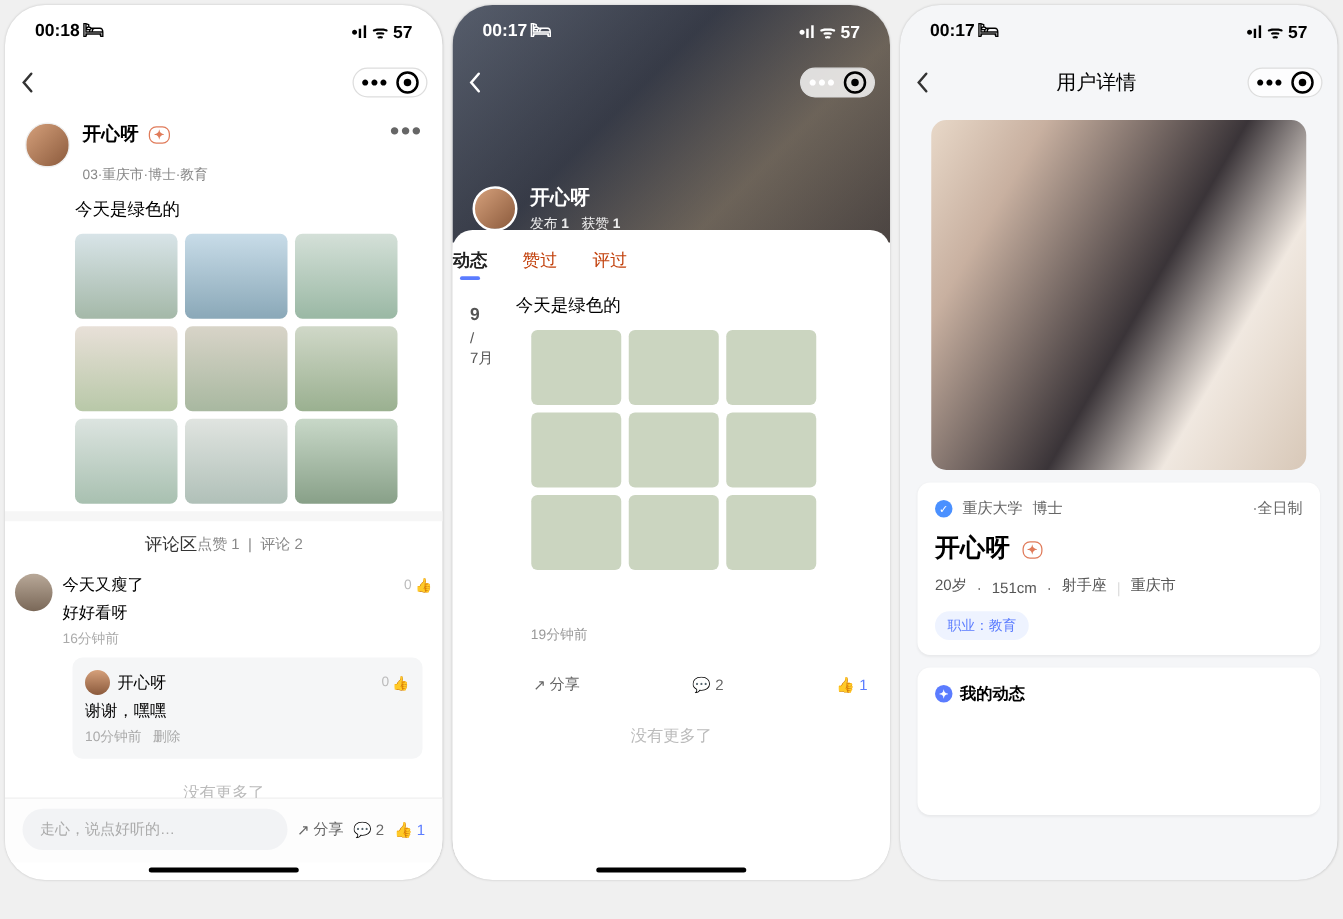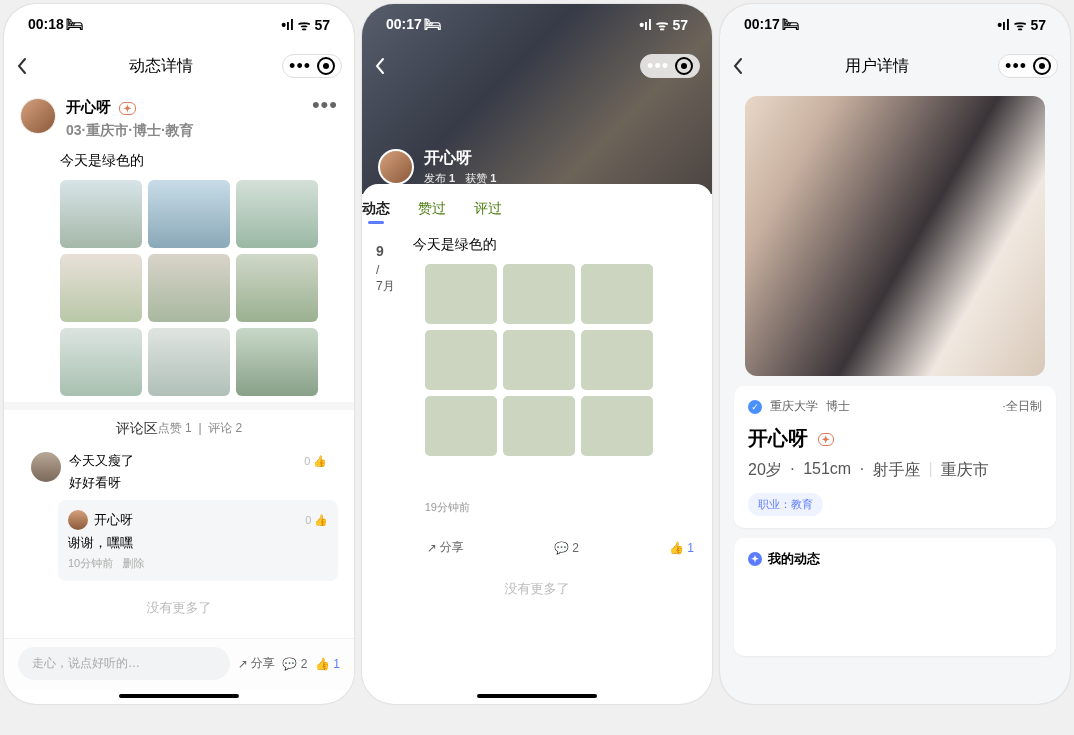--- a/index.html
+++ b/index.html
@@ -61,21 +61,21 @@
     display: flex; align-items: center; justify-content: center;
   }
   .target-icon::after { content:""; width: 6px; height: 6px; background: #000; border-radius: 50%; }
   .scroll { flex: 1; overflow-y: auto; }
 
   
   .post-header { display: flex; padding: 10px 16px 4px; gap:10px; }
   .avatar { width: 36px; height: 36px; border-radius: 50%; background: linear-gradient(135deg,#d5a07b,#8b5a3c); flex:none; border:1px solid #eee;}
   .post-user { flex: 1; }
   .post-user .name { font-size: 15px; font-weight: 600; }
-  .post-user .meta { font-size: 14px; color: #888; margin-top: 5px; font-weight: bold;}
+  .post-user .meta { font-size: 11px; color: #888; margin-top: 15px;}
   .tag-badge {
     display:inline-block; font-size:10px; color:#e07b5a; border:1px solid #e07b5a;
     border-radius:6px; padding:0 3px; margin-left:4px; vertical-align:middle;
   }
   .post-more { color:#666; font-size:22px; line-height:0.6; writing-mode:horizontal-tb; }
   .post-content { padding: 8px 16px 4px 56px; font-size: 14px; }
   .grid9 { display:grid; grid-template-columns: repeat(3, 82px); gap:6px; padding: 6px 16px 6px 56px;}
   .thumb { width:82px; height:68px; border-radius:6px; background:#cbd5c0; }
   .thumb.t1{background:linear-gradient(#d8e4e8,#a4b8a8);}
   .thumb.t2{background:linear-gradient(#c8dce8,#8aa8b8);}
@@ -85,21 +85,21 @@
   .thumb.t6{background:linear-gradient(#d0d8c8,#9ab090);}
   .thumb.t7{background:linear-gradient(#dce4e0,#a8c0b0);}
   .thumb.t8{background:linear-gradient(#e0e4e0,#b0c0b8);}
   .thumb.t9{background:linear-gradient(#c8d8c8,#88a088);}
   .post-time{ padding: 6px 16px 14px 56px; font-size:11px; color:#999;}
   .section-head {
     display:flex; justify-content:center; padding: 10px 16px 6px;
     font-size:14px; color:#333; border-top:8px solid #f6f6f6;
   }
   .section-head .right{ color:#888; font-size:12px;}
-  .comment { display:flex; gap:8px; padding:8px 27px 0;}
+  .comment { display:flex; gap:8px; padding:8px 8px 0;}
   .avatar-sm{width:30px; height:30px; border-radius:50%; background:linear-gradient(#b8a898,#7a6858); flex:none;}
   .comment-body{flex:1;}
   .c-name{font-size:13px; font-weight:500;}
   .c-text{font-size:13px; margin-top:4px;}
   .c-meta{font-size:11px; color:#aaa; margin-top:4px;}
   .c-like{font-size:11px; color:#bbb; display:flex; align-items:center; gap:3px;}
   .reply-box{
     background:#f5f6f7; border-radius:8px; margin:8px 16px 8px 54px; padding:10px;
   }
   .reply-head{display:flex; align-items:center; gap:6px;}
@@ -124,21 +124,21 @@
     color:#fff;
   }
   .cover .status-bar, .cover .nav-bar{ position:relative; z-index:2;}
   .cover-user{position:absolute; bottom:8px; left:16px; display:flex; align-items:center; gap:10px;}
   .cover-user .title{font-size:16px; font-weight:600;}
   .cover-user .stats{font-size:11px; opacity:0.9; display:flex; gap:10px; margin-top:2px;}
   .tabs-wrap{
     background:#fff; border-radius:16px 16px 0 0; margin-top:-10px; position:relative; z-index:3;
   }
   .tabs{display:flex; gap:28px; padding:16px 0 10px;}
-  .tab{font-size:14px; color:#4d7c0f; position:relative;}
+  .tab{font-size:14px; color:#c2410c; position:relative;}
   .tab.active{color:#222; font-weight:600;}
   .tab.active::after{content:"";position:absolute;left:20%;right:20%;bottom:-6px;height:3px;background:#5b7cff;border-radius:2px;}
   .date-col{padding:14px 14px 0; font-size:12px; color:#555;}
   .date-col div{line-height:1.4;}
   .grid9b { display:grid; grid-template-columns: repeat(3,72px); gap:6px; padding:6px 16px 6px 16px;}
   .thumbb{width:72px;height:60px;border-radius:5px;background:#cbd5c0;}
   .row-actions{display:flex; justify-content:space-between; padding:10px 18px 14px; font-size:12px; color:#666;}
   .fab{
     position:absolute; right:18px; bottom:48px; width:46px; height:46px; border-radius:50%;
     background:#6b7fff; display:flex; align-items:center; justify-content:center; color:#fff;
@@ -149,21 +149,21 @@
   .profile-photo{
     width:300px; height:280px; margin:8px auto 10px; border-radius:12px;
     background:linear-gradient(120deg,#e8d8c8 0%,#c8b0a0 20%,#3a3438 55%,#f0e8e0 75%,#d8c8b8 100%);
     position:relative;
   }
   .card{background:#fff; border-radius:10px; margin:0 14px 10px; padding:12px 14px; box-shadow:0 1px 2px rgba(0,0,0,0.05);}
   .uni-row{display:flex; align-items:center; font-size:12px; color:#666; gap:8px;}
   .uni-row .right{margin-left:auto;}
   .verify-icon{width:14px;height:14px;border-radius:50%;background:#4a90ff;display:inline-flex;align-items:center;justify-content:center;color:#fff;font-size:9px;}
   .big-name{font-size:20px;font-weight:700;margin:10px 0 8px;}
-  .info-row{font-size:16px; color:#555; display:flex; gap:8px; align-items:flex-start;}
+  .info-row{font-size:12px; color:#555; display:flex; gap:8px; align-items:flex-end;}
   .divider{color:#ddd;}
   .chip{display:inline-block;background:#eef3ff;color:#5b7cff;font-size:11px;padding:4px 10px;border-radius:12px;margin-top:12px;}
   .sec-title{display:flex;align-items:center;gap:6px;font-size:13px;font-weight:600;margin-bottom:10px;}
   .dot-icon{width:14px;height:14px;border-radius:50%;background:#5b7cff;display:inline-flex;align-items:center;justify-content:center;color:#fff;font-size:9px;}
   .mini-grid{display:flex; gap:8px;}
   .mini-thumb{width:84px;height:66px;border-radius:6px;}
   .p3-bg{background:#f5f6f8;}
   svg{display:block;}
 </style>
 </head>
@@ -177,21 +177,20 @@
     </div>
     <div class="status-right">•ıl ᯤ 57</div>
   </div>
 
   <div class="nav-bar">
     <div class="nav-back">
       <svg width="12" height="18" viewBox="0 0 12 18">
           <path d="M9 2 L3 9 L9 16" stroke="#333" stroke-width="2" fill="none" stroke-linecap="round"></path>
         </svg>
     </div>
-    <div class="nav-title">动态详情</div>
     <div class="nav-actions">
       <div class="pill">
         <span class="dots">•••</span>
         <span class="target-icon"></span>
       </div>
     </div>
   </div>
 
   <div class="scroll">
     <div class="post-header">
@@ -233,20 +232,21 @@
       <div class="avatar-sm"></div>
       <div class="comment-body">
         <div style="display:flex;justify-content:space-between;">
           <div class="c-name">今天又瘦了</div>
           <div class="c-like">
             <span>0</span>
             <span>👍</span>
           </div>
         </div>
         <div class="c-text">好好看呀</div>
+        <div class="c-meta">16分钟前</div>
       </div>
     </div>
 
     <div class="reply-box">
       <div style="display:flex;justify-content:space-between;">
         <div class="reply-head">
           <div class="avatar-xs"></div>
           <div class="c-name">开心呀</div>
         </div>
         <div class="c-like">

